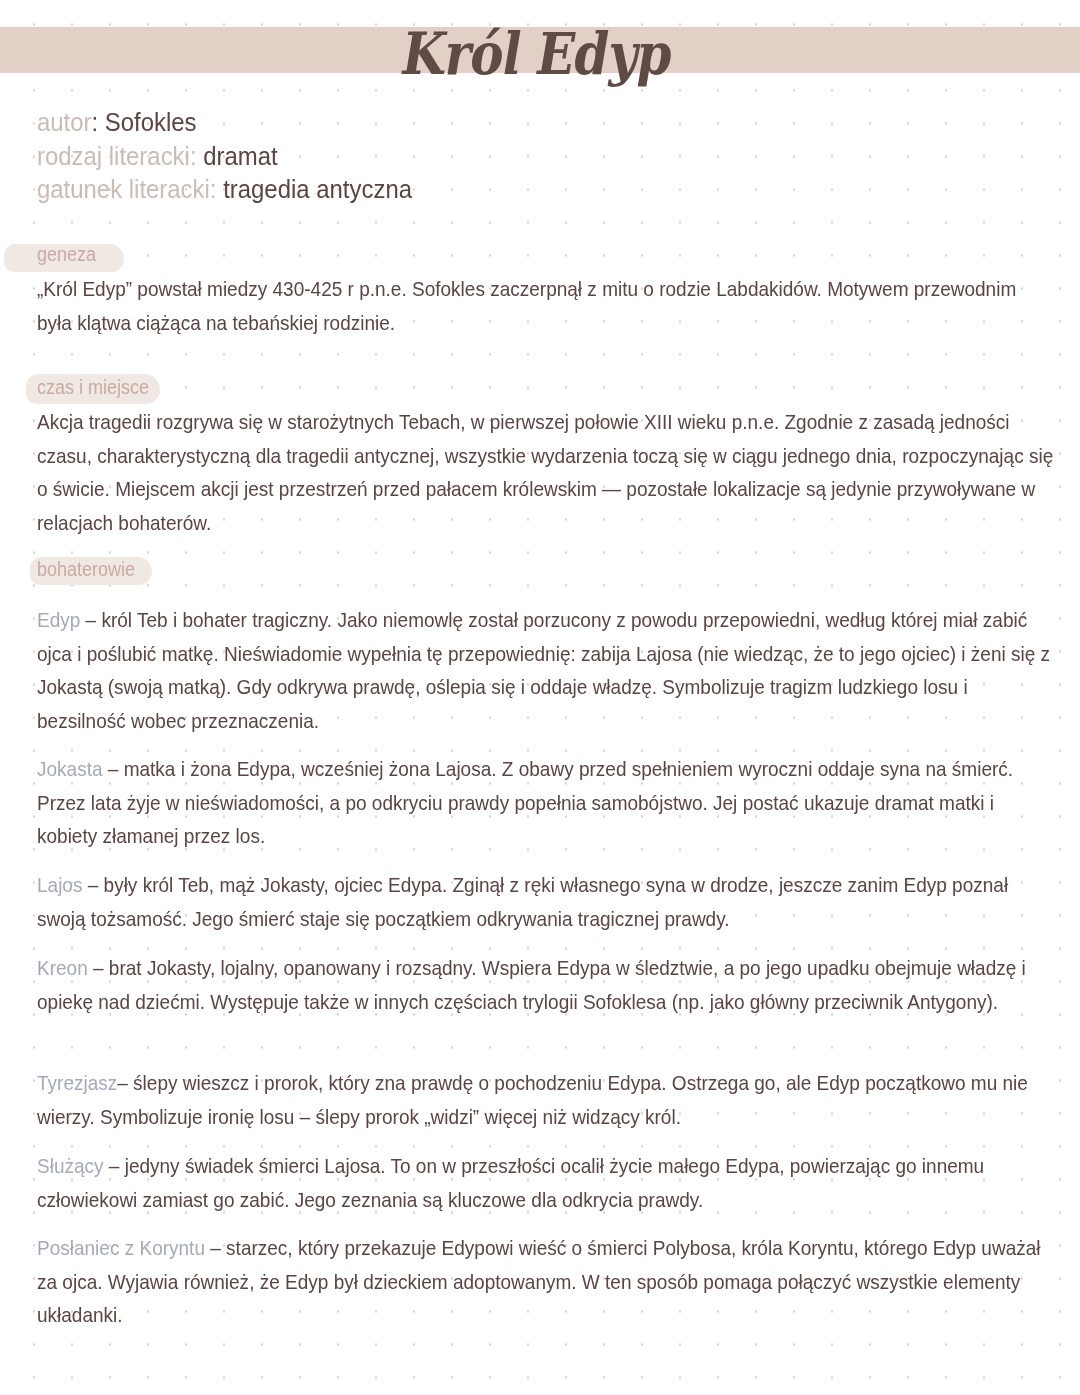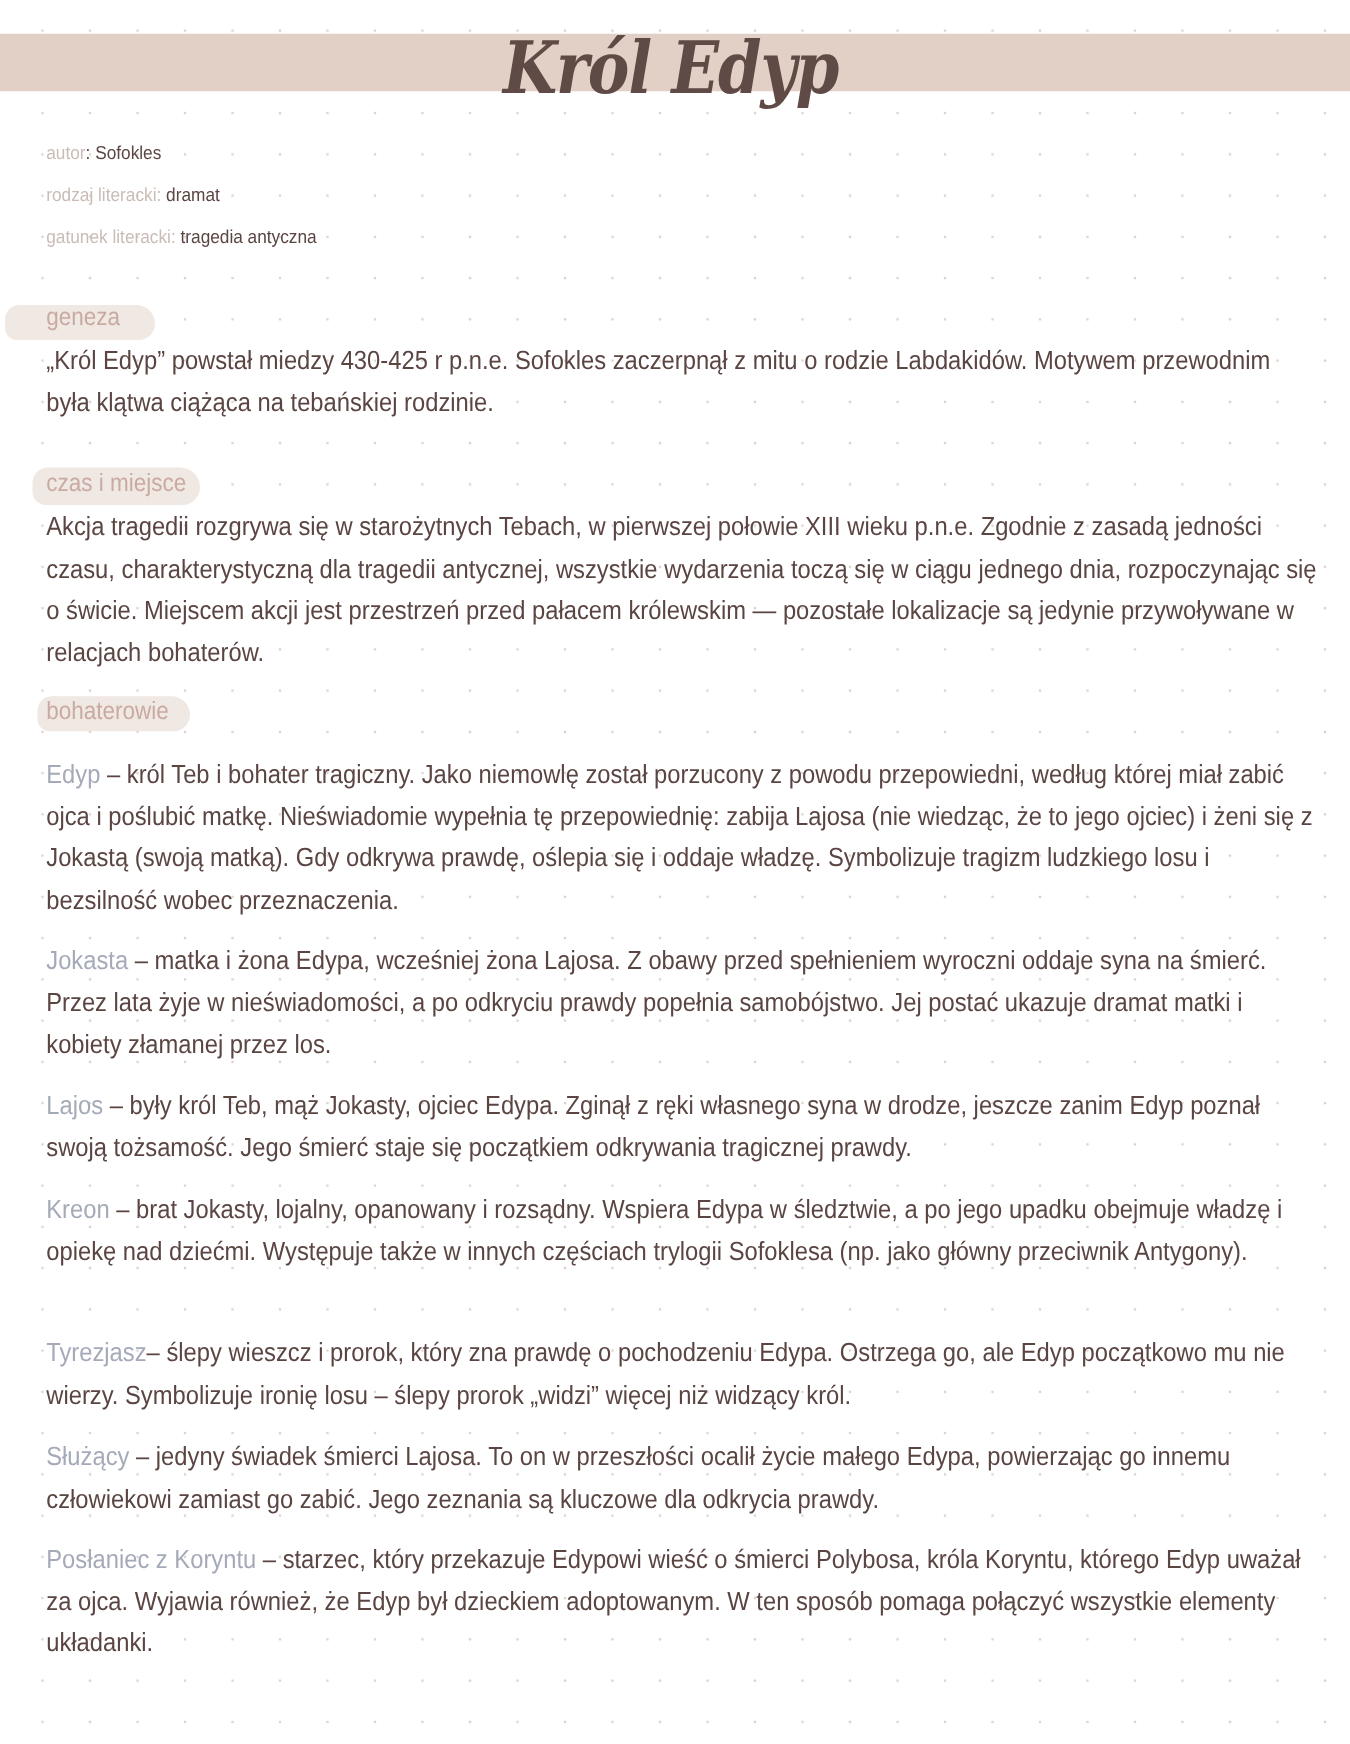--- a/index.html
+++ b/index.html
@@ -15,21 +15,21 @@
   .title-band {
     position: absolute; left: 0; top: 27px; width: 1080px; height: 46px;
     background: #e2cfc6;
   }
   .title {
     position: absolute; left: 0; top: 22px; width: 1080px; text-align: center;
     font-family: "DejaVu Serif", serif; font-weight: bold; font-style: italic;
     font-size: 58px; line-height: 64px; color: #5f4a45; letter-spacing: -1px;
     transform: scaleX(0.86); transform-origin: 515px 0;
   }
-  .meta { position: absolute; left: 37px; top: 106px; font-size: 15px; line-height: 33.5px; }
+  .meta { position: absolute; left: 37px; top: 106px; font-size: 26px; line-height: 33.5px; }
   .meta-row { white-space: nowrap; transform: scaleX(0.92); transform-origin: 0 0; }
   .lbl { color: #c9bcb6; }
   .val { color: #5a4542; }
   .heading {
     position: absolute; left: 37px; font-size: 20px; color: #c9aaa3; z-index: 1;
     white-space: nowrap; transform: scaleX(0.9); transform-origin: 0 0;
   }
   .blob {
     position: absolute; background: #f0e8e3; border-radius: 14px 18px 16px 12px; z-index: 0;
   }

